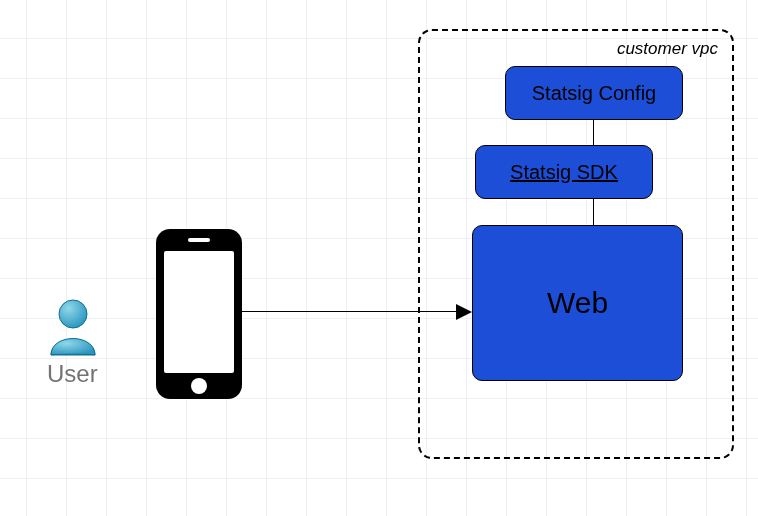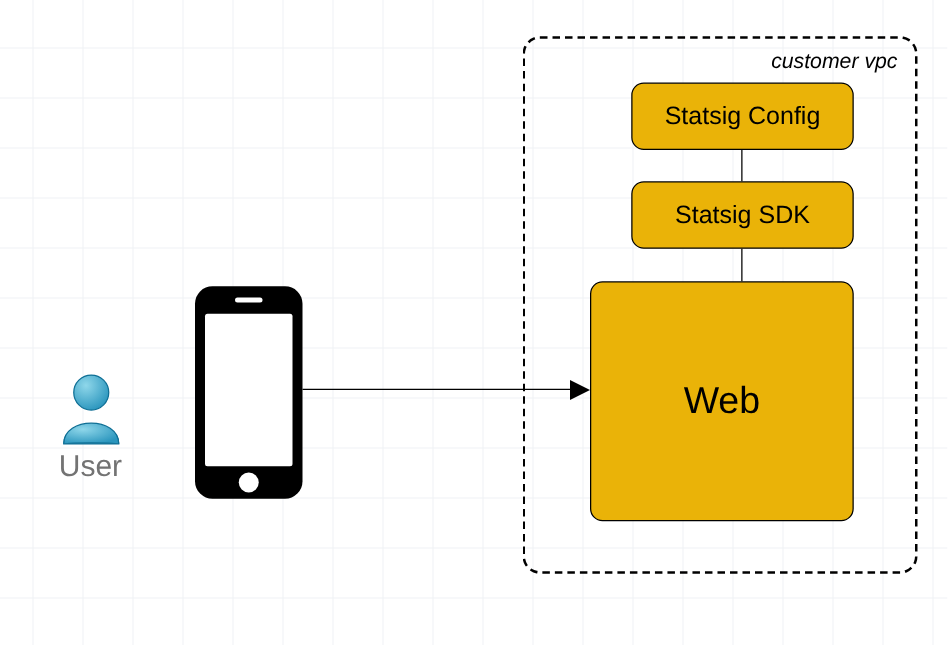--- a/index.html
+++ b/index.html
@@ -21,21 +21,21 @@
       linear-gradient(to bottom, #eef1f4 1px, transparent 1px);
     background-size: 40px 40px;
     background-position: -14px -2px;
   }
   .canvas {
     position: absolute;
     inset: 0;
   }
   .box {
     position: absolute;
-    background: #eab308;
+    background: #1d4ed8;
     border: 1px solid #000;
     border-radius: 10px;
     display: flex;
     align-items: center;
     justify-content: center;
     text-align: center;
     box-sizing: border-box;
   }
   .label {
     font-size: 20px;
@@ -136,25 +136,25 @@
 <div class="canvas">
 
   <div class="vpc" style="left:418px; top:29px; width:316px; height:430px;">
     <div class="vpc-title">customer vpc</div>
   </div>
 
   <div class="box" style="left:505px; top:66px; width:178px; height:54px;">
     <span class="label">Statsig Config</span>
   </div>
 
-  <div class="box" style="left:505px; top:145px; width:178px; height:54px;">
+  <div class="box" style="left:475px; top:145px; width:178px; height:54px;text-decoration:underline;">
     <span class="label">Statsig SDK</span>
   </div>
 
-  <div class="box" style="left:472px; top:225px; width:211px; height:192px;">
+  <div class="box" style="left:472px; top:225px; width:211px; height:156px;">
     <div class="big-label">
       <div>Web</div>
     </div>
   </div>
 
   <div class="line" style="left:593px; top:120px; width:1px; height:25px;"></div>
 
   <div class="line" style="left:593px; top:199px; width:1px; height:26px;"></div>
 
   <div class="phone" style="left:156px; top:229px;">

